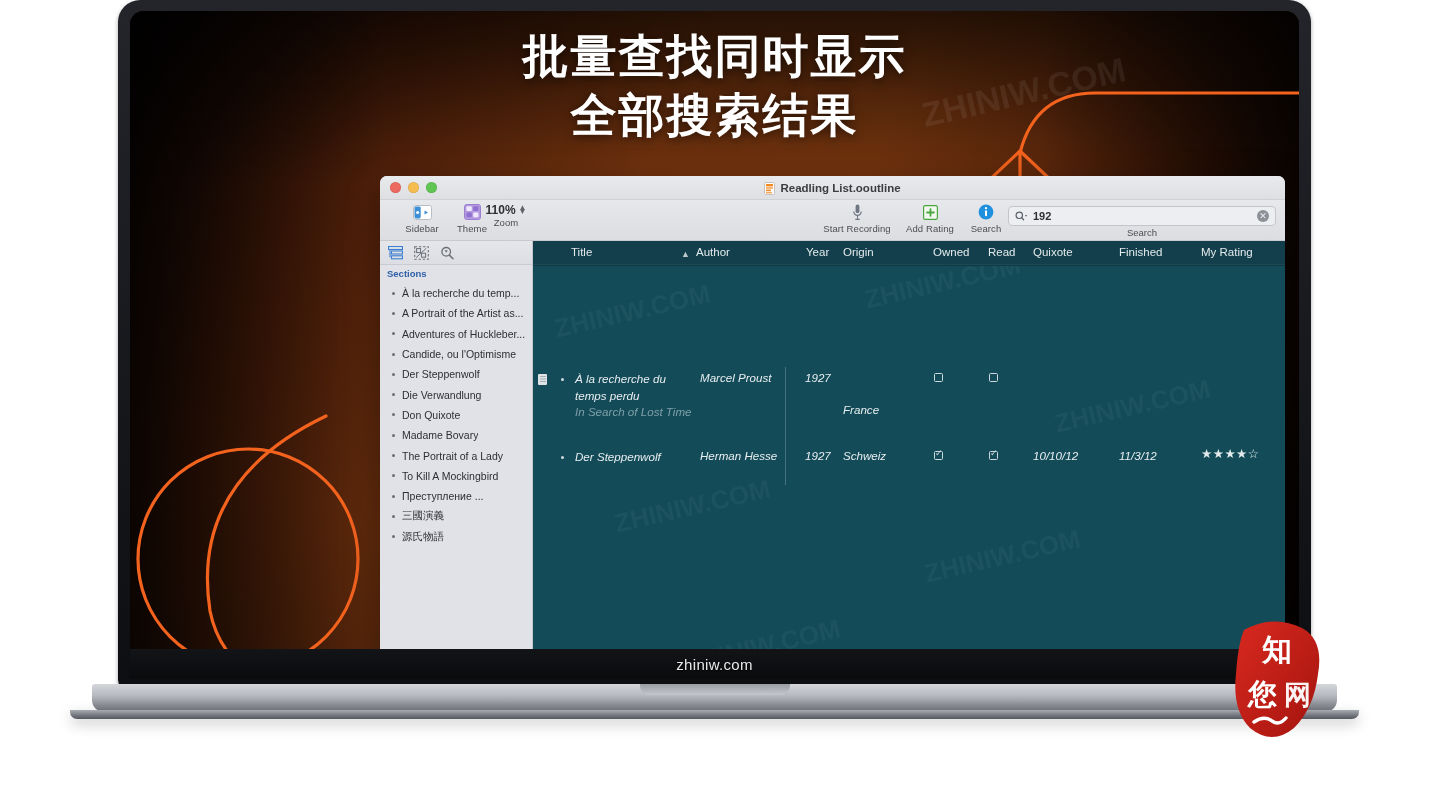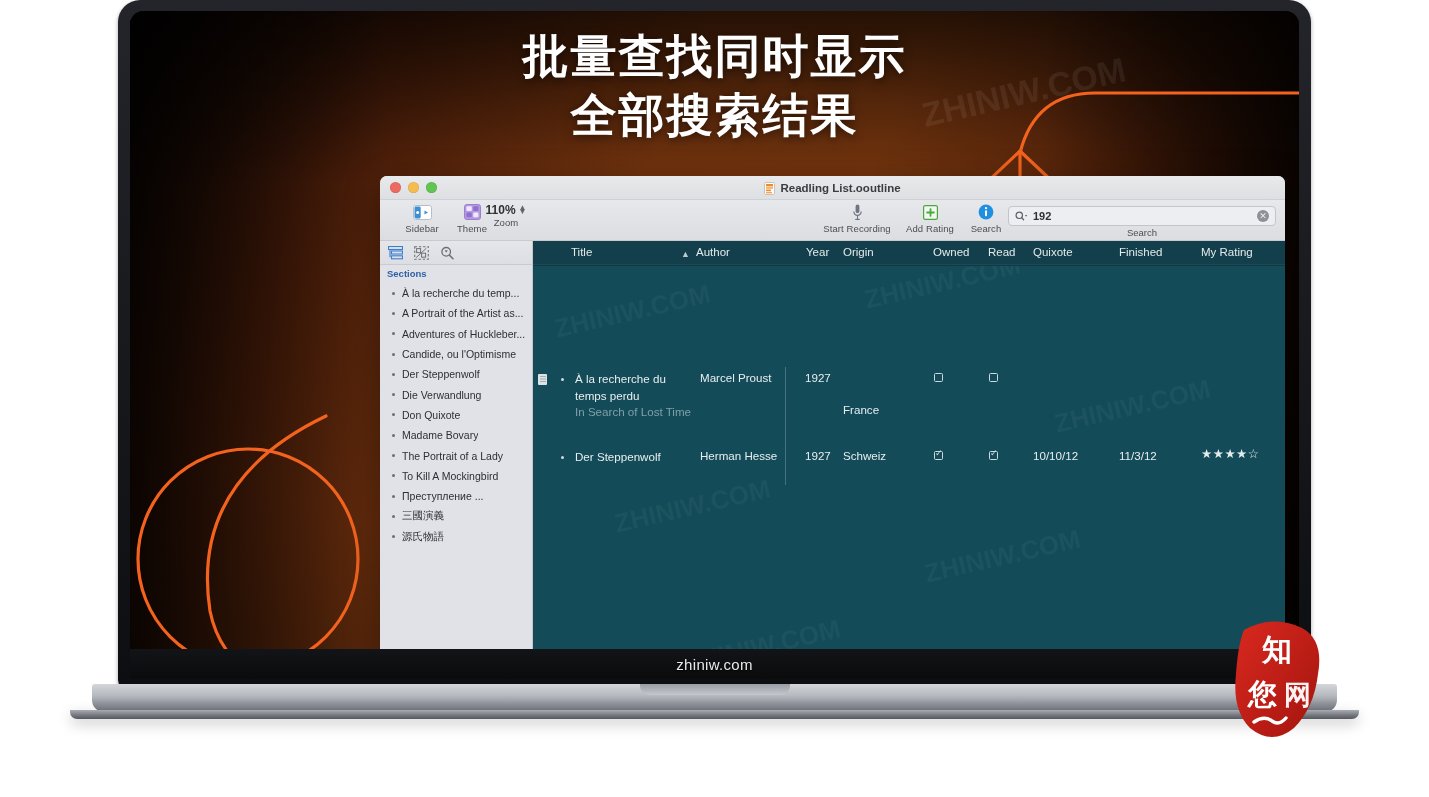--- a/index.html
+++ b/index.html
@@ -155,21 +155,21 @@
     font-family:"Liberation Sans",sans-serif;
   }
   .col-head {
     position:relative; height:25px; background:#123f4b;
     border-bottom:1px solid #0e3a45;
     box-shadow: inset 0 -1px 0 rgba(255,255,255,.05);
   }
   .ch { position:absolute; top:5px; font-size:11.5px; color:#e3eaec; font-weight:400; }
   .sortcaret{ position:absolute; top:8px; font-size:9px; color:#b9c9cd; }
 
-  .rows { position:relative; }
+  .rows { position:relative;font-style:italic; }
   .note-icon { position:absolute; left:2px; top:4px; width:9px; height:11px;
       background:#dfe3e5; border-radius:1px; }
   .note-icon:after{content:""; position:absolute; left:1.5px; top:2px; width:6px; height:1px;
       box-shadow:0 0 0 0 #134b58, 0 2.5px 0 0 #9fb0b4, 0 5px 0 0 #9fb0b4; background:#9fb0b4;}
   .cell { position:absolute; font-size:11.6px; color:#e8eef0; }
   .rowbullet { position:absolute; width:3px; height:3px; border-radius:50%; background:#cfdadd; }
   .sub { color:#7fa0a8; }
   .vrule { position:absolute; width:1px; background:rgba(150,180,200,.38); }
   .chk { position:absolute; width:9px; height:9px; border:1px solid #cdd9dc; border-radius:1.5px; }
   .chk.on:after{ content:"✓"; position:absolute; left:0px; top:-4.5px; font-size:9px; color:#cdd9dc; }

